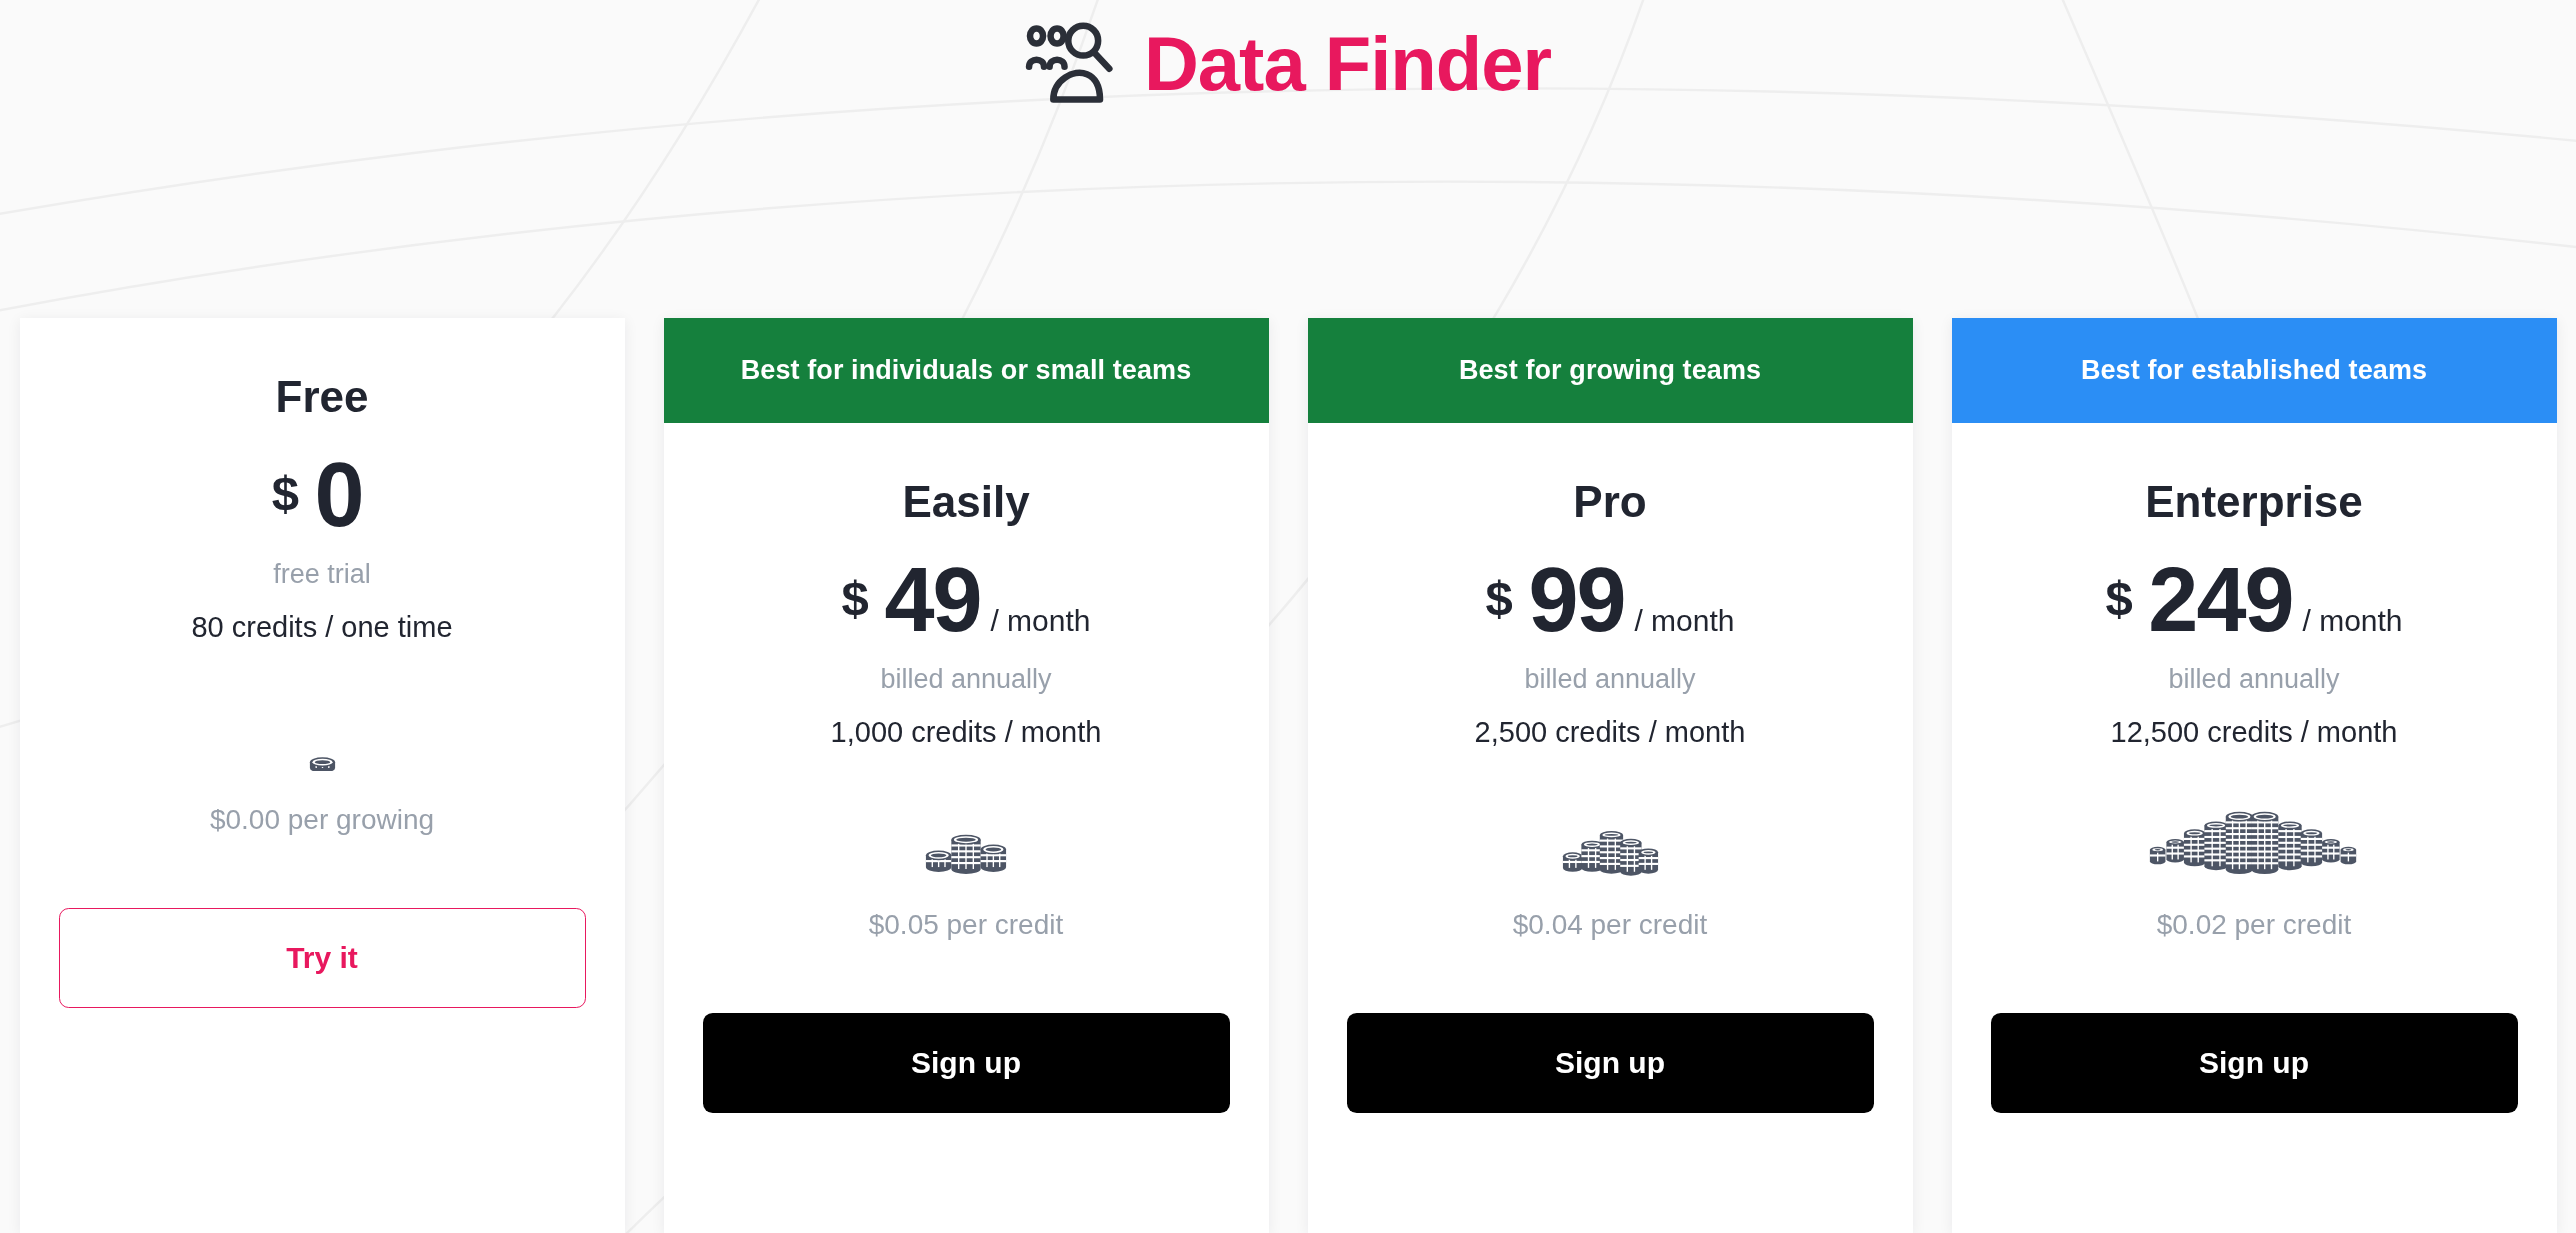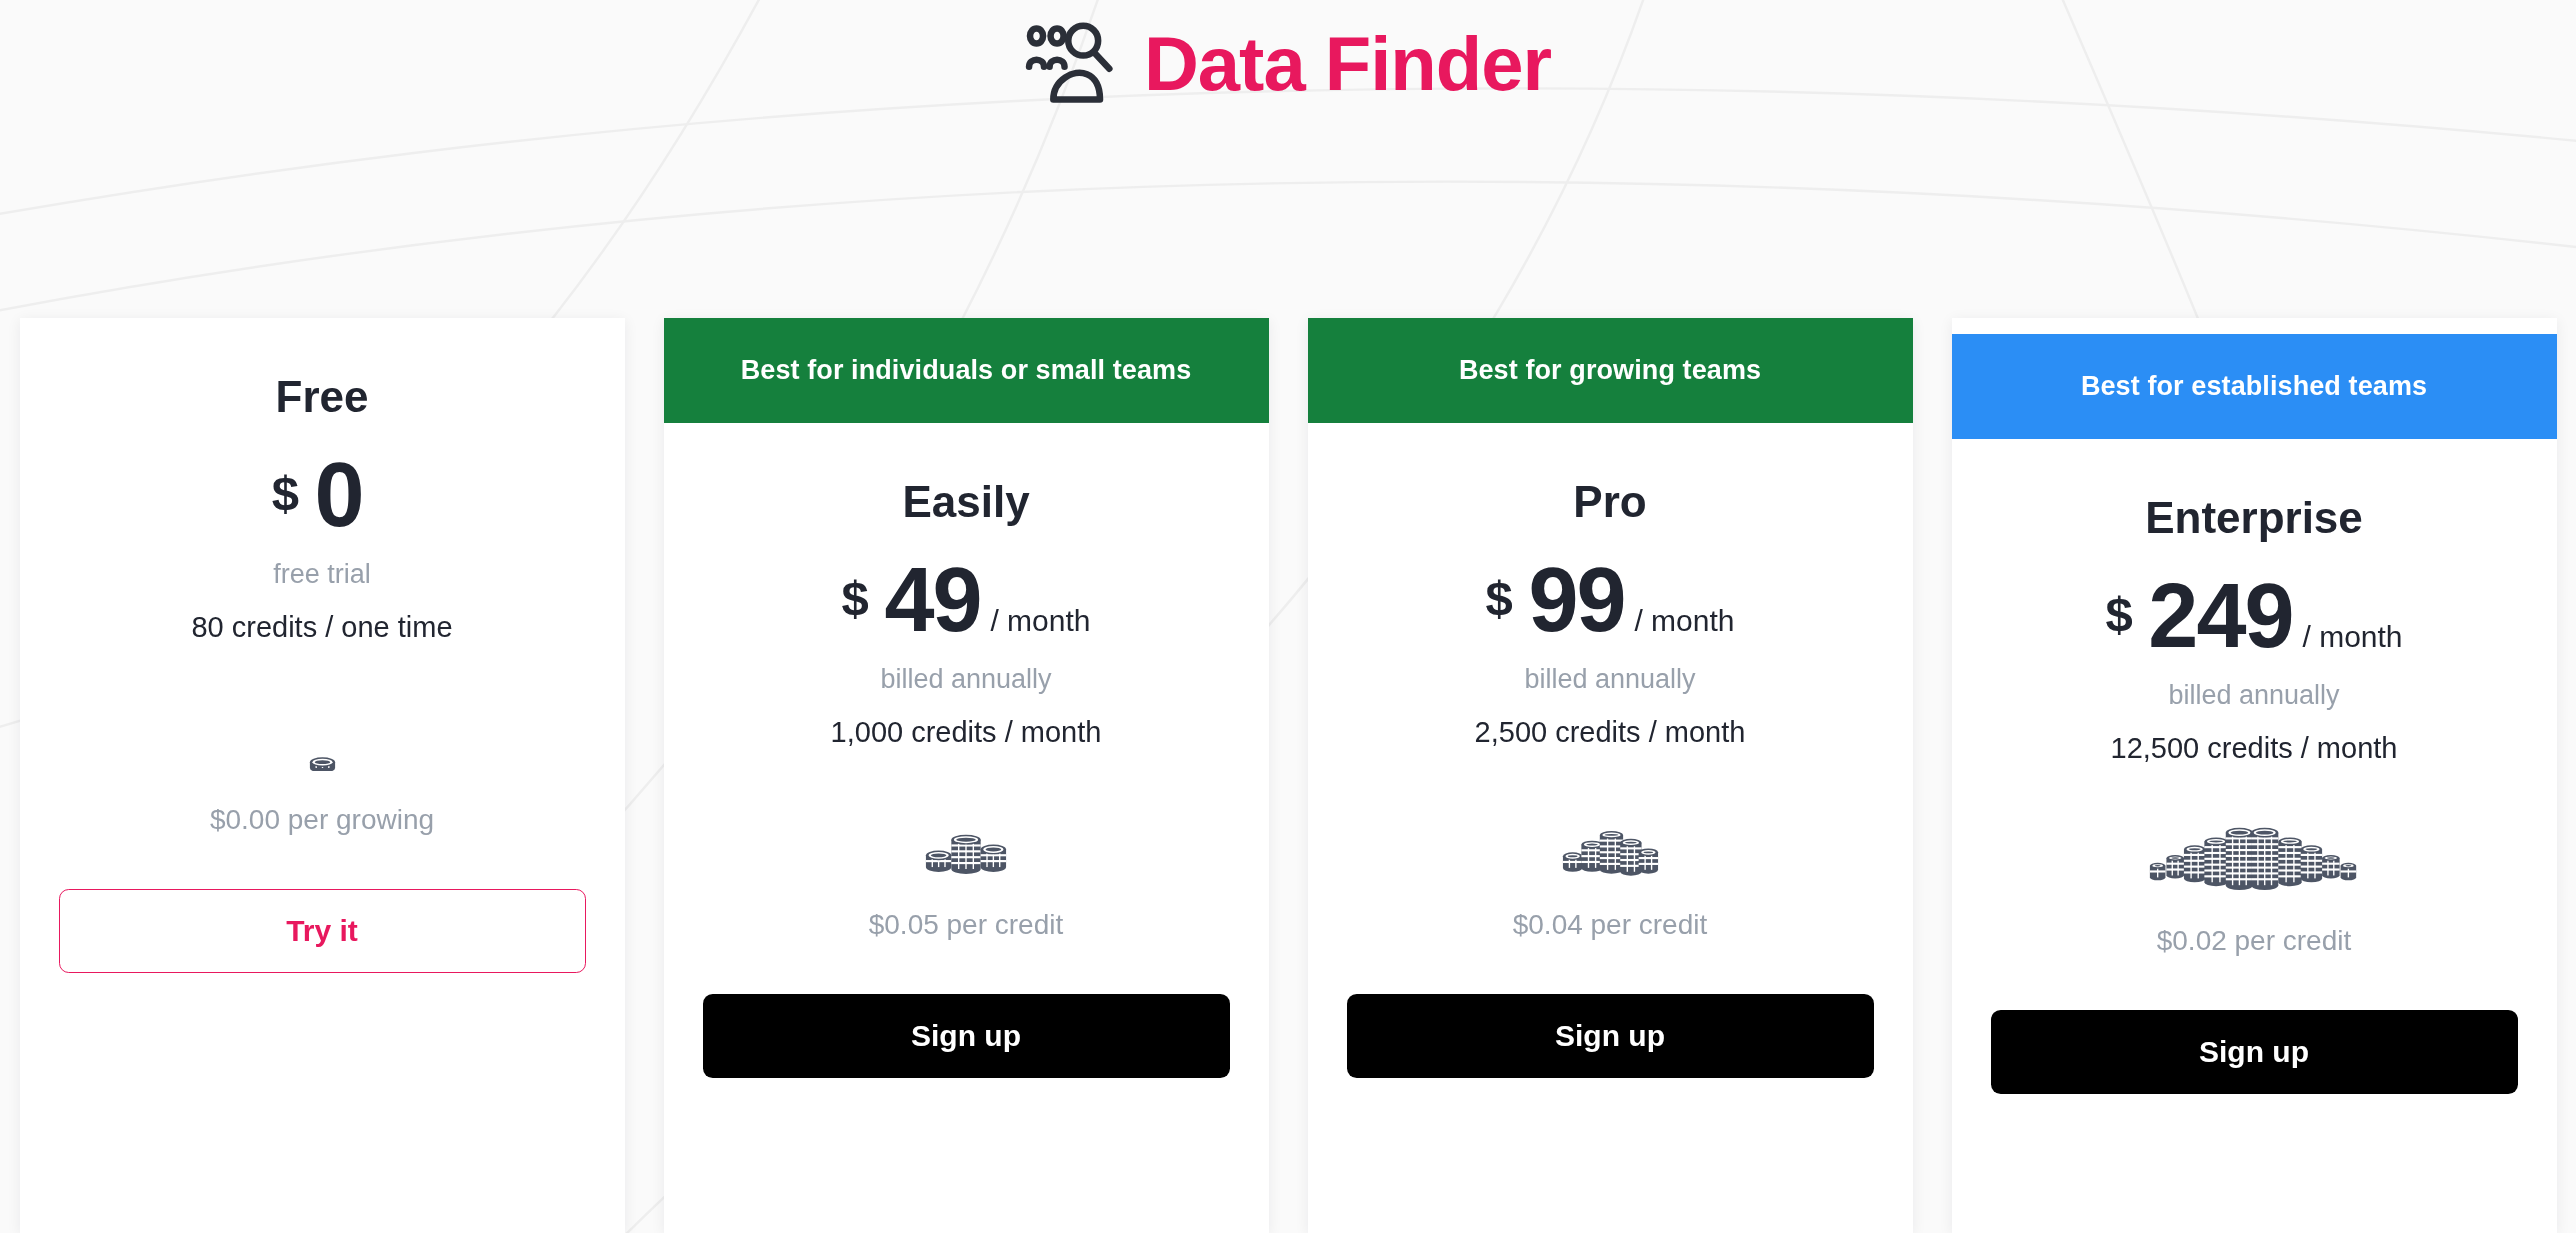--- a/index.html
+++ b/index.html
@@ -101,21 +101,21 @@
     justify-content: center;
     font-size: 27px;
     font-weight: 700;
     letter-spacing: 0.1px;
     text-align: center;
     padding: 0 9.7px;
   }
 
   .banner-free      { background: #fce4ec; color: #e8185e; }
   .banner-pink      { background: #15803d; color: #ffffff; }
-  .banner-blue      { background: #2b8ef5; color: #ffffff; margin-top: 16px; }
+  .banner-blue      { background: #2b8ef5; color: #ffffff; }
 
   .plan-name {
     margin-top: 57px;
     font-size: 44px;
     font-weight: 700;
     color: #212530;
     line-height: 1;
   }
 
   .price-row {
@@ -174,24 +174,24 @@
   .coin-svg { display: block; }
 
   .per-credit {
     margin-top: 35px;
     font-size: 28px;
     color: #98a0ab;
     line-height: 1;
   }
 
   .plan-cta {
-    margin-top: 55px;
+    margin-top: 74px;
     margin-bottom: 0;
     width: calc(100% - 78px);
-    height: 84px;
+    height: 100px;
     border-radius: 9.7px;
     font-size: 30px;
     font-weight: 700;
     font-family: "Liberation Sans", sans-serif;
     display: flex;
     align-items: center;
     justify-content: center;
     cursor: pointer;
     border: none;
   }

